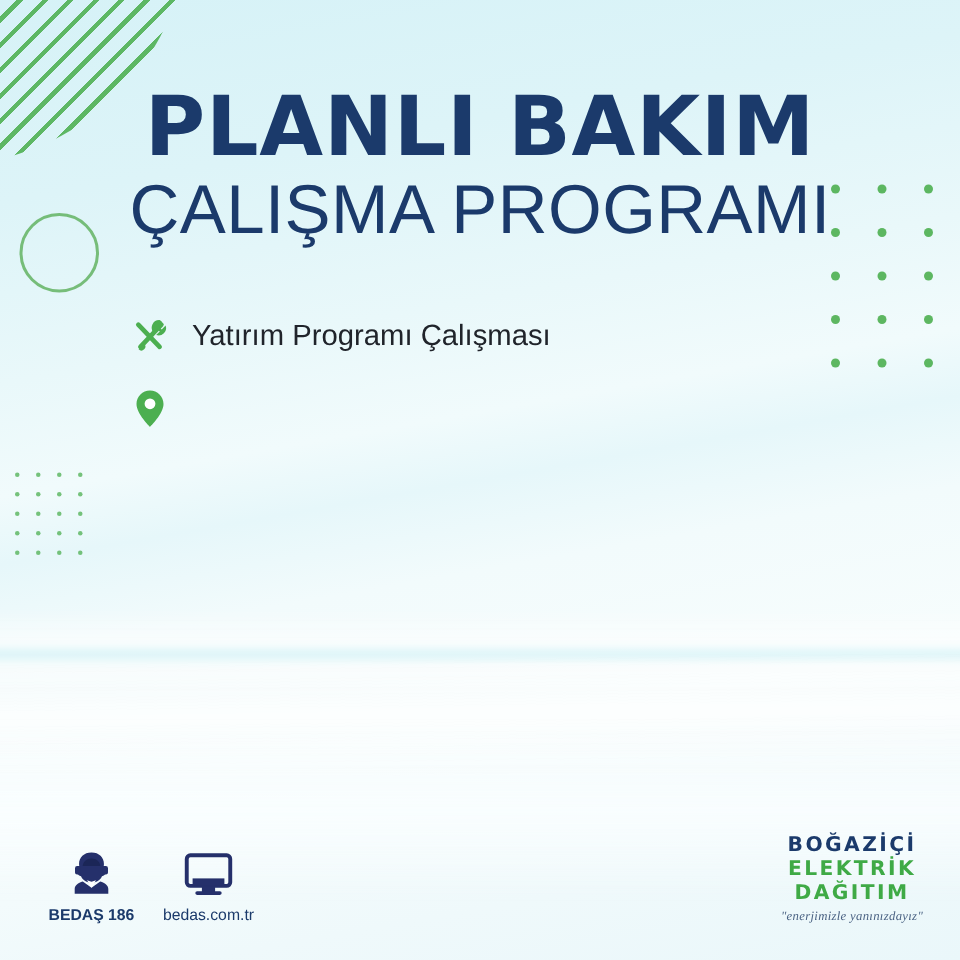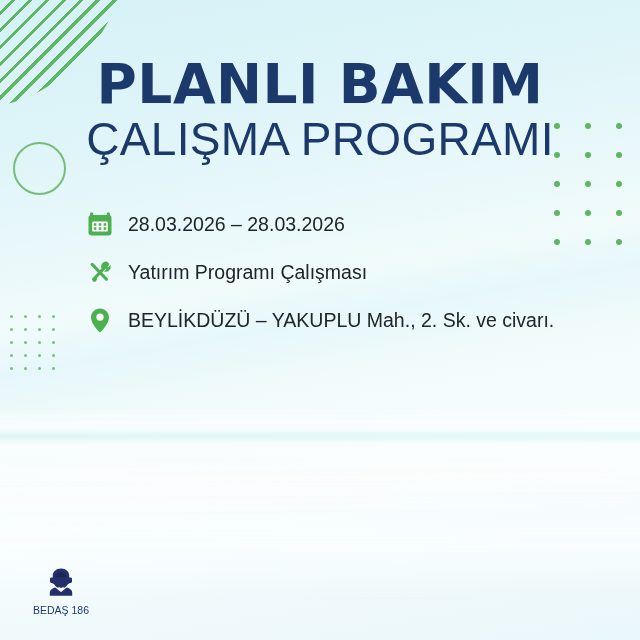--- a/index.html
+++ b/index.html
@@ -169,21 +169,21 @@
     display: flex;
     align-items: flex-end;
     justify-content: center;
   }
   .contact .c-label {
     margin-top: 5px;
     font-family: "Liberation Sans", sans-serif;
     font-size: 10.5px;
     color: #1b3a6b;
     white-space: nowrap;
-    font-weight: normal;
+    font-weight: bold;
   }
   .contact.web .c-label,
   .contact.x .c-label { font-weight: normal; }
 
   
   .brand {
     position: absolute;
     right: 14px;
     top: 556px;
     width: 116px;
@@ -260,39 +260,20 @@
       <span></span>
   </div>
 
   <div class="title-block">
     <div class="title-main">PLANLI BAKIM</div>
     <div class="title-sub">ÇALIŞMA PROGRAMI</div>
   </div>
 
   <div class="info-list">
 
-    <div class="info-row">
-      <div class="info-icon">
-        <svg width="28" height="28" viewBox="0 0 28 28" aria-hidden="true">
-          <rect x="4" y="2.2" width="3.2" height="5.4" rx="1.6" fill="#4caf50"></rect>
-          <rect x="20.8" y="2.2" width="3.2" height="5.4" rx="1.6" fill="#4caf50"></rect>
-          <rect x="2.5" y="5" width="23" height="20.5" rx="3.2" fill="#4caf50"></rect>
-          <rect x="6.2" y="11.6" width="15.6" height="10" rx="1.2" fill="#ffffff"></rect>
-          <g fill="#4caf50">
-            <rect x="7.8" y="13.2" width="2.6" height="2.5" rx="0.5"></rect>
-            <rect x="12.7" y="13.2" width="2.6" height="2.5" rx="0.5"></rect>
-            <rect x="17.6" y="13.2" width="2.6" height="2.5" rx="0.5"></rect>
-            <rect x="7.8" y="17.3" width="2.6" height="2.5" rx="0.5"></rect>
-            <rect x="12.7" y="17.3" width="2.6" height="2.5" rx="0.5"></rect>
-            <rect x="17.6" y="17.3" width="2.6" height="2.5" rx="0.5"></rect>
-          </g>
-        </svg>
-      </div>
-      <div class="info-text">28.03.2026 – 28.03.2026</div>
-    </div>
 
 
     <div class="info-row">
       <div class="info-icon">
         <svg width="28" height="28" viewBox="0 0 28 28" aria-hidden="true">
           <g stroke="#4caf50" stroke-width="3.1" stroke-linecap="round" fill="none">
             <line x1="6.2" y1="6.4" x2="20.4" y2="21.2"></line>
             <line x1="21.6" y1="6.4" x2="7.6" y2="21.2"></line>
           </g>
           <path d="M20.4 3.4 a5 5 0 0 0 -4.2 8.1 l2.4 -2.4 1.9 1.9 -2.4 2.4 a5 5 0 0 0 6.3 -6.4 l-2.6 2.6 -2.2 -2.2 2.6 -2.6 a5 5 0 0 0 -1.8 -1.4 z" fill="#4caf50"></path>
@@ -302,39 +283,55 @@
       <div class="info-text">Yatırım Programı Çalışması</div>
     </div>
 
     <div class="info-row">
       <div class="info-icon">
         <svg width="28" height="28" viewBox="0 0 28 28" aria-hidden="true">
           <path d="M14 2.4 c-5 0 -9 4 -9 9 0 6.6 9 15.2 9 15.2 s9 -8.6 9 -15.2 c0 -5 -4 -9 -9 -9 z" fill="#4caf50"></path>
           <circle cx="14" cy="11.2" r="3.6" fill="#ffffff"></circle>
         </svg>
       </div>
-      <div class="info-text">BEYLİKDÜZÜ – YAKUPLU Mah., 2. Sk. ve civarı.</div>
     </div>
 
   </div>
 
   <div class="contacts">
 
     <div class="contact phone">
       <div class="c-ico">
         <svg width="32" height="34" viewBox="0 0 32 34" aria-hidden="true">
           <path d="M16 3.4 c-5.1 0 -8.3 3.3 -8.3 7.6 0 1.2 .2 2.3 .6 3.2 -1 .3 -1.6 1.2 -1.6 2.3 0 1.4 1 2.5 2.3 2.6 1.2 2.6 3.9 4.4 7 4.4 s5.8 -1.8 7 -4.4 c1.3 -.1 2.3 -1.2 2.3 -2.6 0 -1.1 -.6 -2 -1.6 -2.3 .4 -.9 .6 -2 .6 -3.2 0 -4.3 -3.2 -7.6 -8.3 -7.6 z" fill="#25306b"></path>
           <path d="M16 7.3 c-3.4 0 -5.6 2.2 -5.9 5 h11.8 c-.3 -2.8 -2.5 -5 -5.9 -5 z" fill="#1b2657"></path>
           <path d="M10.2 22.6 c-3.2 1 -5.4 2.6 -5.4 5 v3.2 h22.4 v-3.2 c0 -2.4 -2.2 -4 -5.4 -5 l-5.8 4.3 z" fill="#25306b"></path>
           <path d="M13 21.8 l3 5 3 -5 -3 1.1 z" fill="#ffffff"></path>
           <path d="M6.4 12.4 h2.2 v5.6 h-2.2 a1.4 1.4 0 0 1 -1.4 -1.4 v-2.8 a1.4 1.4 0 0 1 1.4 -1.4 z" fill="#25306b"></path>
           <path d="M25.6 12.4 h-2.2 v5.6 h2.2 a1.4 1.4 0 0 0 1.4 -1.4 v-2.8 a1.4 1.4 0 0 0 -1.4 -1.4 z" fill="#25306b"></path>
         </svg>
       </div>
       <div class="c-label">BEDAŞ 186</div>
     </div>
 
-
-
-  </div>
-
+    <div class="contact web">
+      <div class="c-ico">
+        <svg width="34" height="32" viewBox="0 0 34 32" aria-hidden="true">
+          <rect x="2.5" y="3.2" width="29" height="20.4" rx="2.4" fill="none" stroke="#25306b" stroke-width="2.6"></rect>
+          <rect x="6.4" y="18.6" width="21.2" height="5" fill="#25306b"></rect>
+          <rect x="12.6" y="24.2" width="8.8" height="3.6" fill="#25306b"></rect>
+          <rect x="8.2" y="27.2" width="17.6" height="2.4" rx="1.2" fill="#25306b"></rect>
+        </svg>
+      </div>
+      <div class="c-label">bedas.com.tr</div>
+    </div>
+
+
+  </div>
+
+  <div class="brand">
+    <div class="brand-l1">BOĞAZİÇİ</div>
+    <div class="brand-l2">ELEKTRİK</div>
+    <div class="brand-l3">DAĞITIM</div>
+    <div class="brand-tag">"enerjimizle yanınızdayız"</div>
+  </div>
 
 </div>
 
 </body></html>

